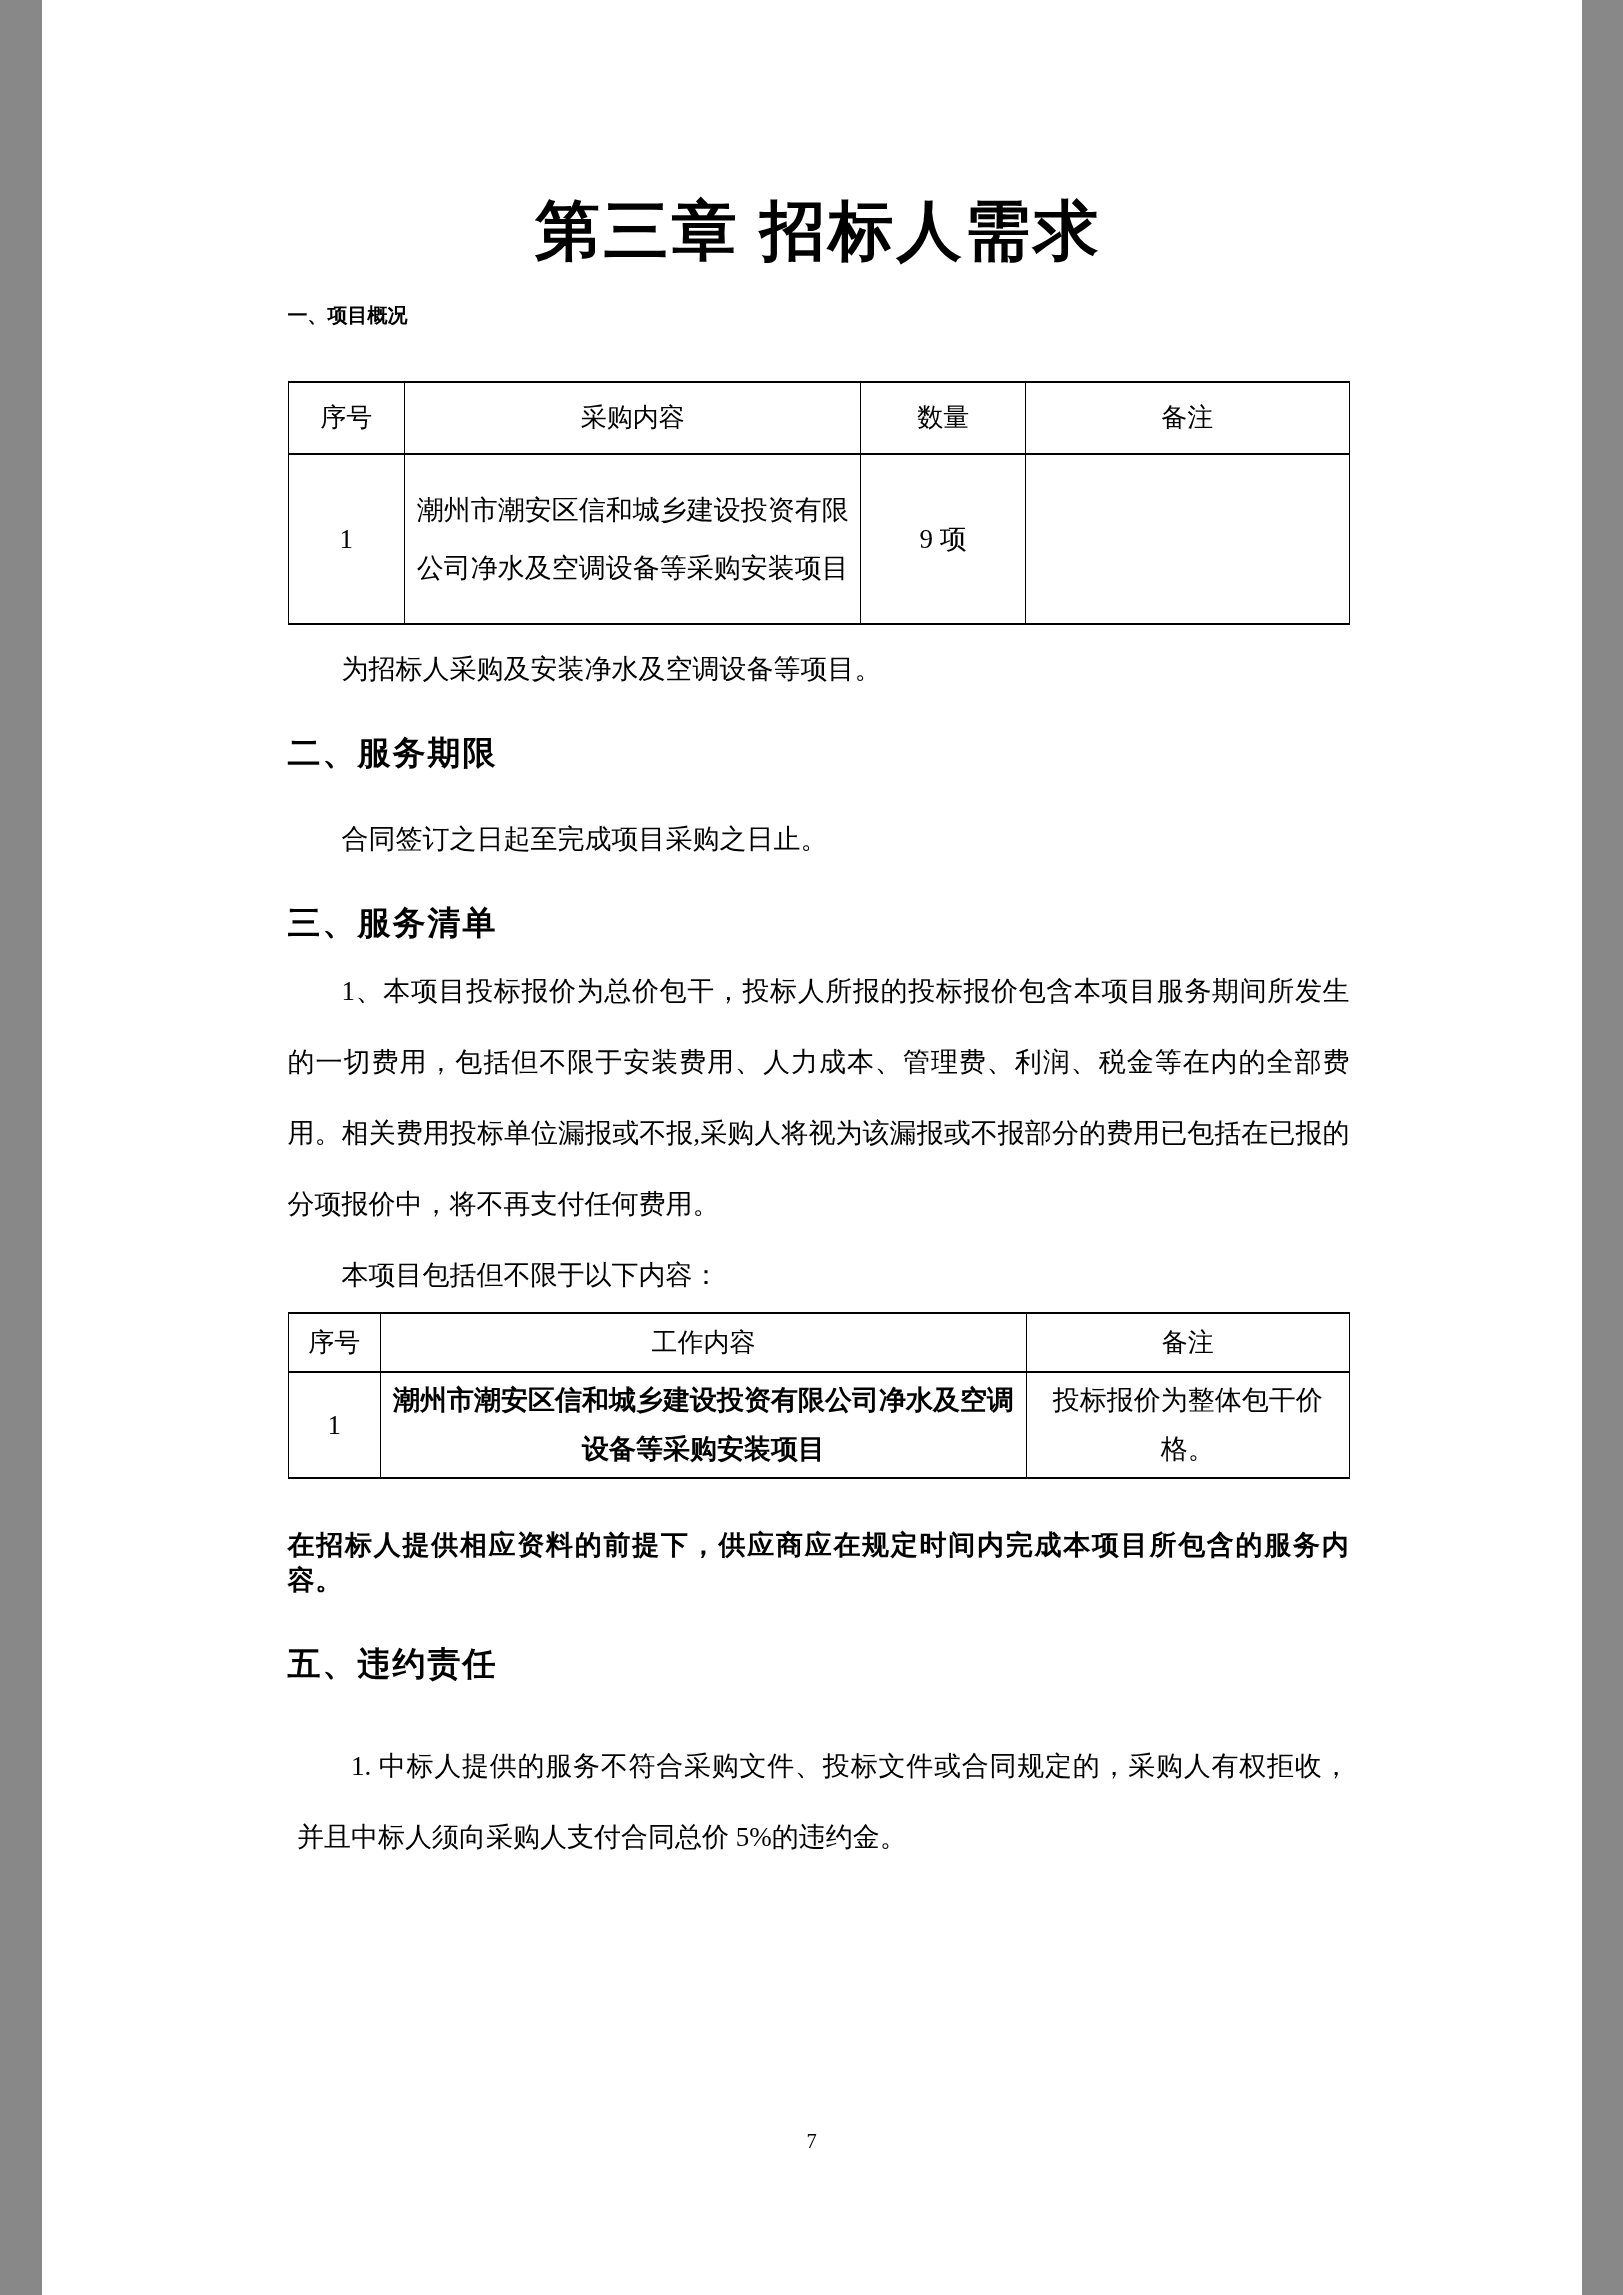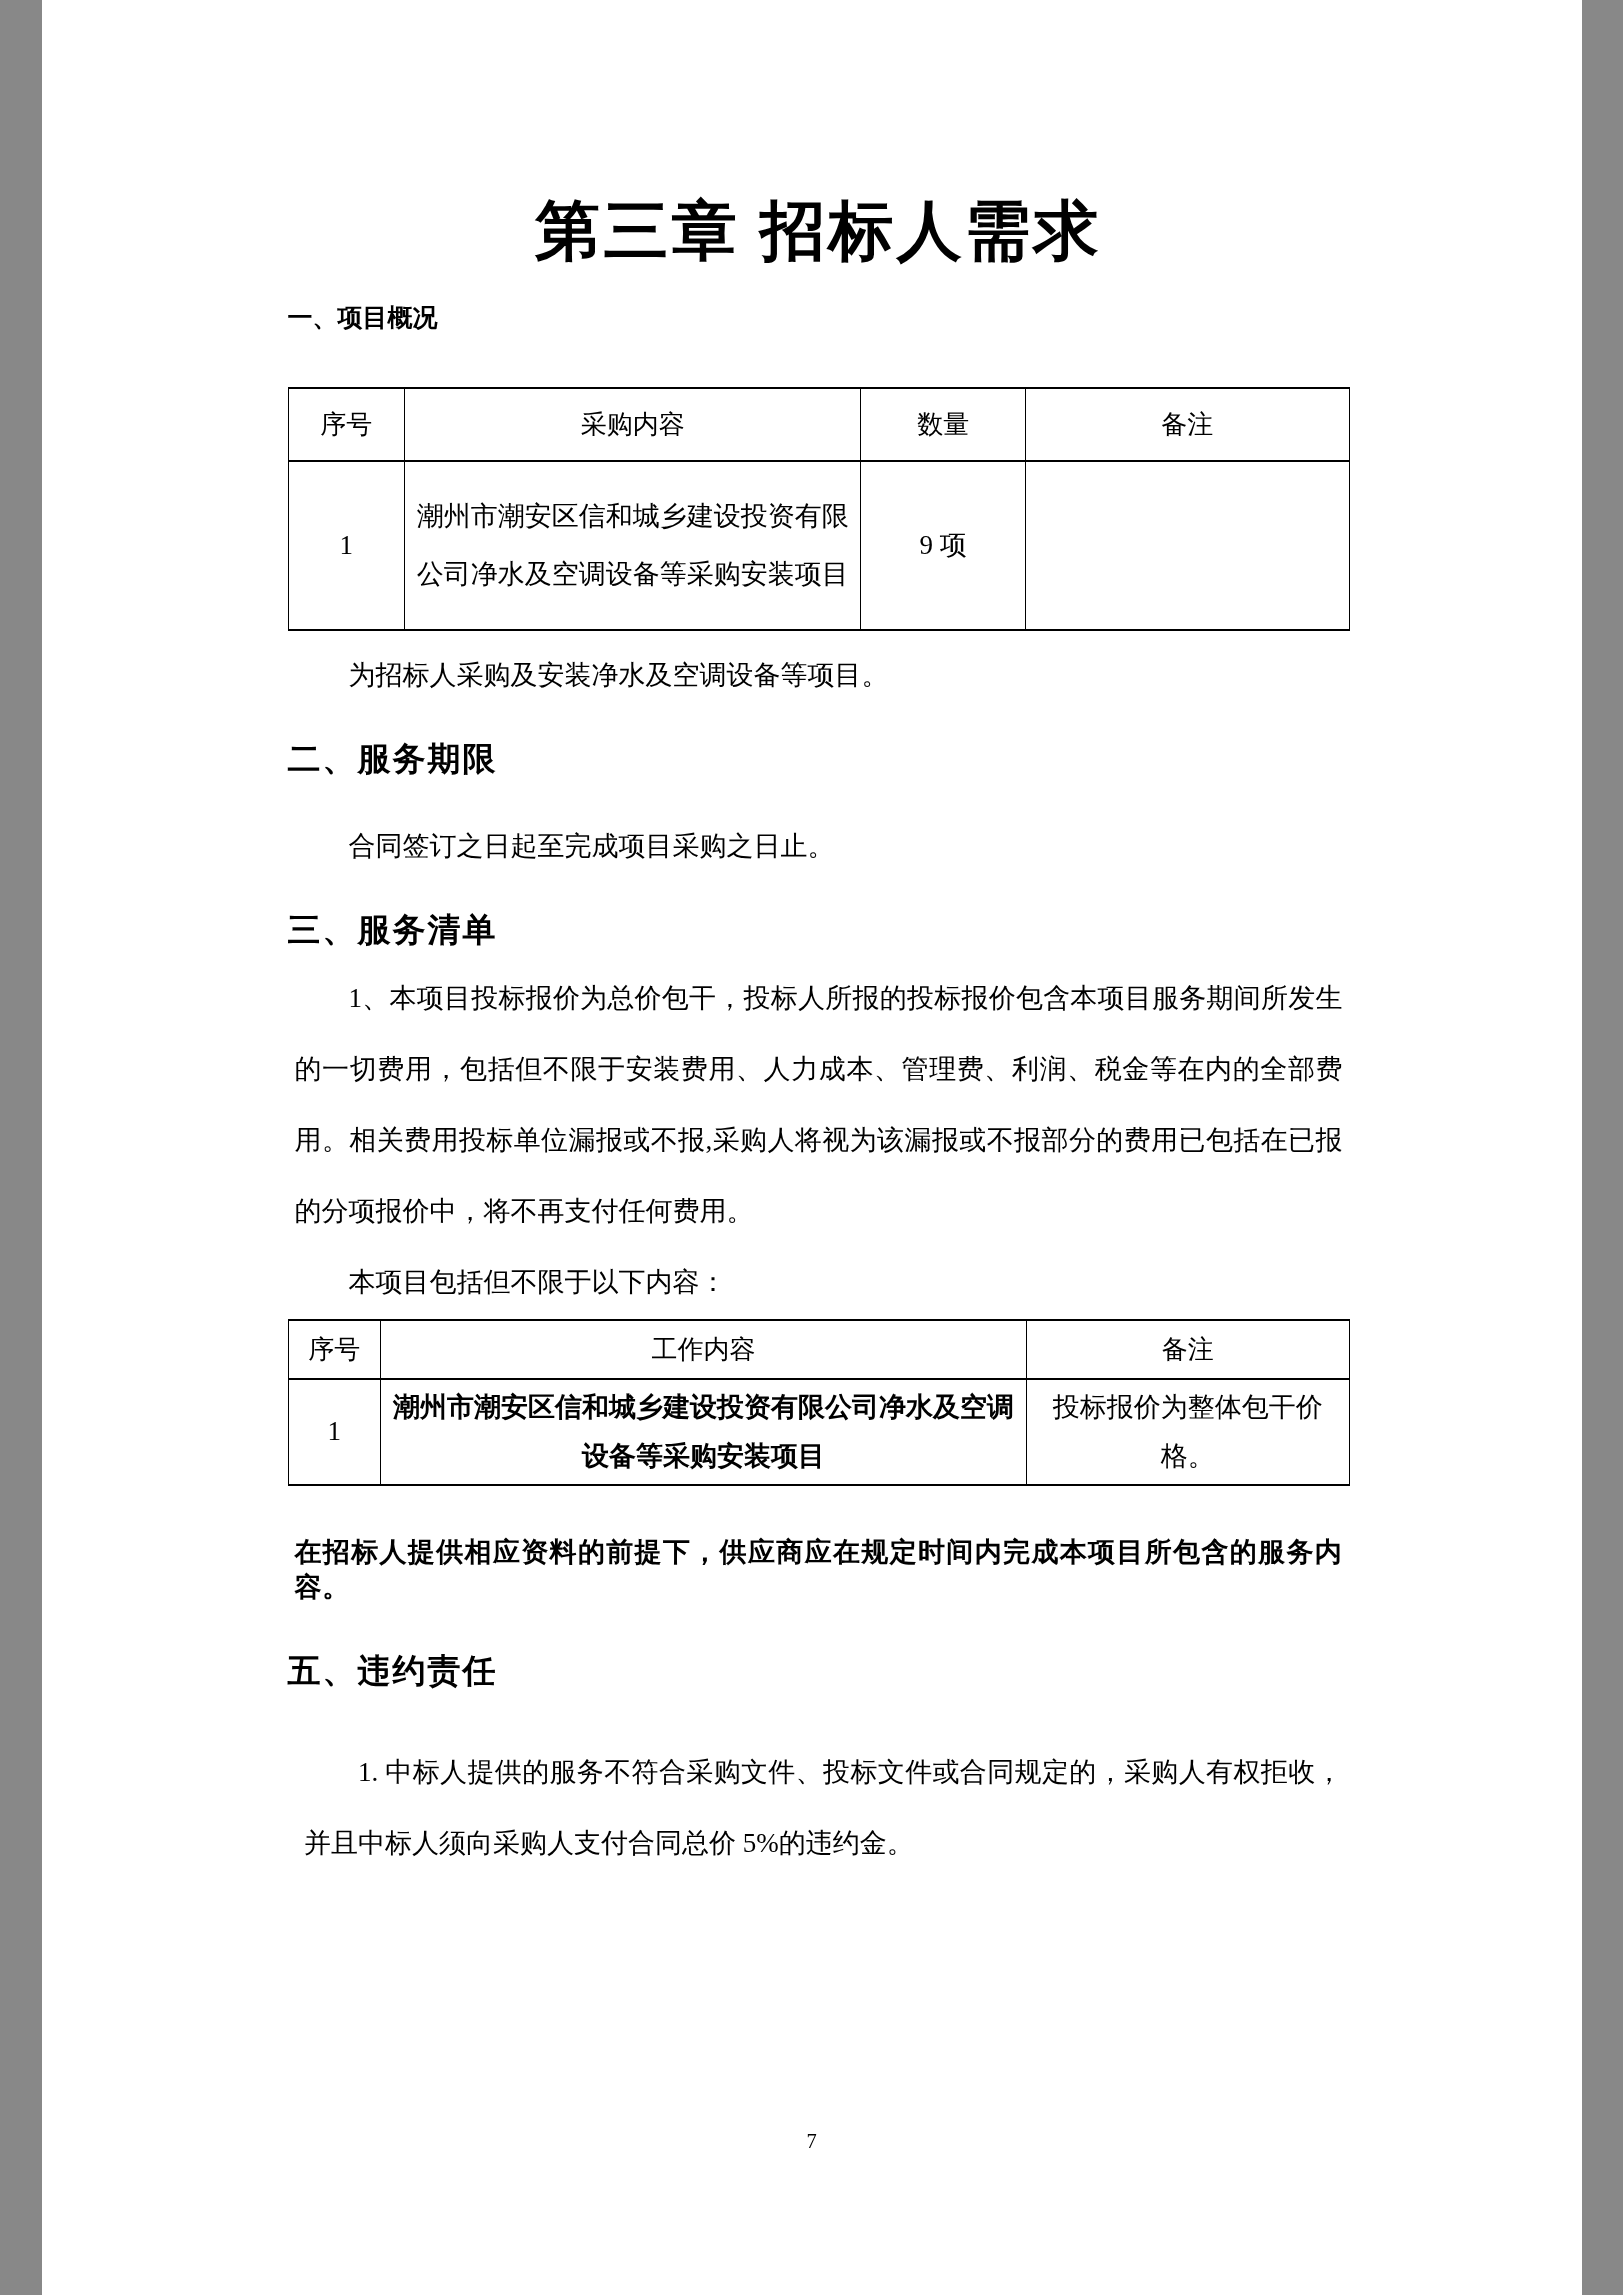--- a/index.html
+++ b/index.html
@@ -16,33 +16,33 @@
 
   .doc-title {
     margin:0;
     font-size:65px; font-weight:bold;
     text-align:center; letter-spacing:3.4px;
     line-height:1.12;
   }
 
   .h-small {
     margin:34px 0 0 0;
-    font-size:25px; font-weight:bold;
+    font-size:20px; font-weight:bold;
     line-height:1.3;
   }
   .h-big {
     margin:45px 0 0 0;
     font-size:33px; font-weight:bold;
     font-family:"Liberation Sans","DejaVu Sans",sans-serif;
     letter-spacing:2px;
     line-height:1.3;
   }
 
   .para {
-    margin:7px; font-size:27px; line-height:71px;
+    margin:0; font-size:27px; line-height:71px;
     text-align:justify;
   }
   .single { line-height:35px; }
   .indent2 { text-indent:2em; }
 
   table {
     width:100%;
     border-collapse:collapse;
     border-top:2.7px solid #000;
     border-bottom:2.7px solid #000;

